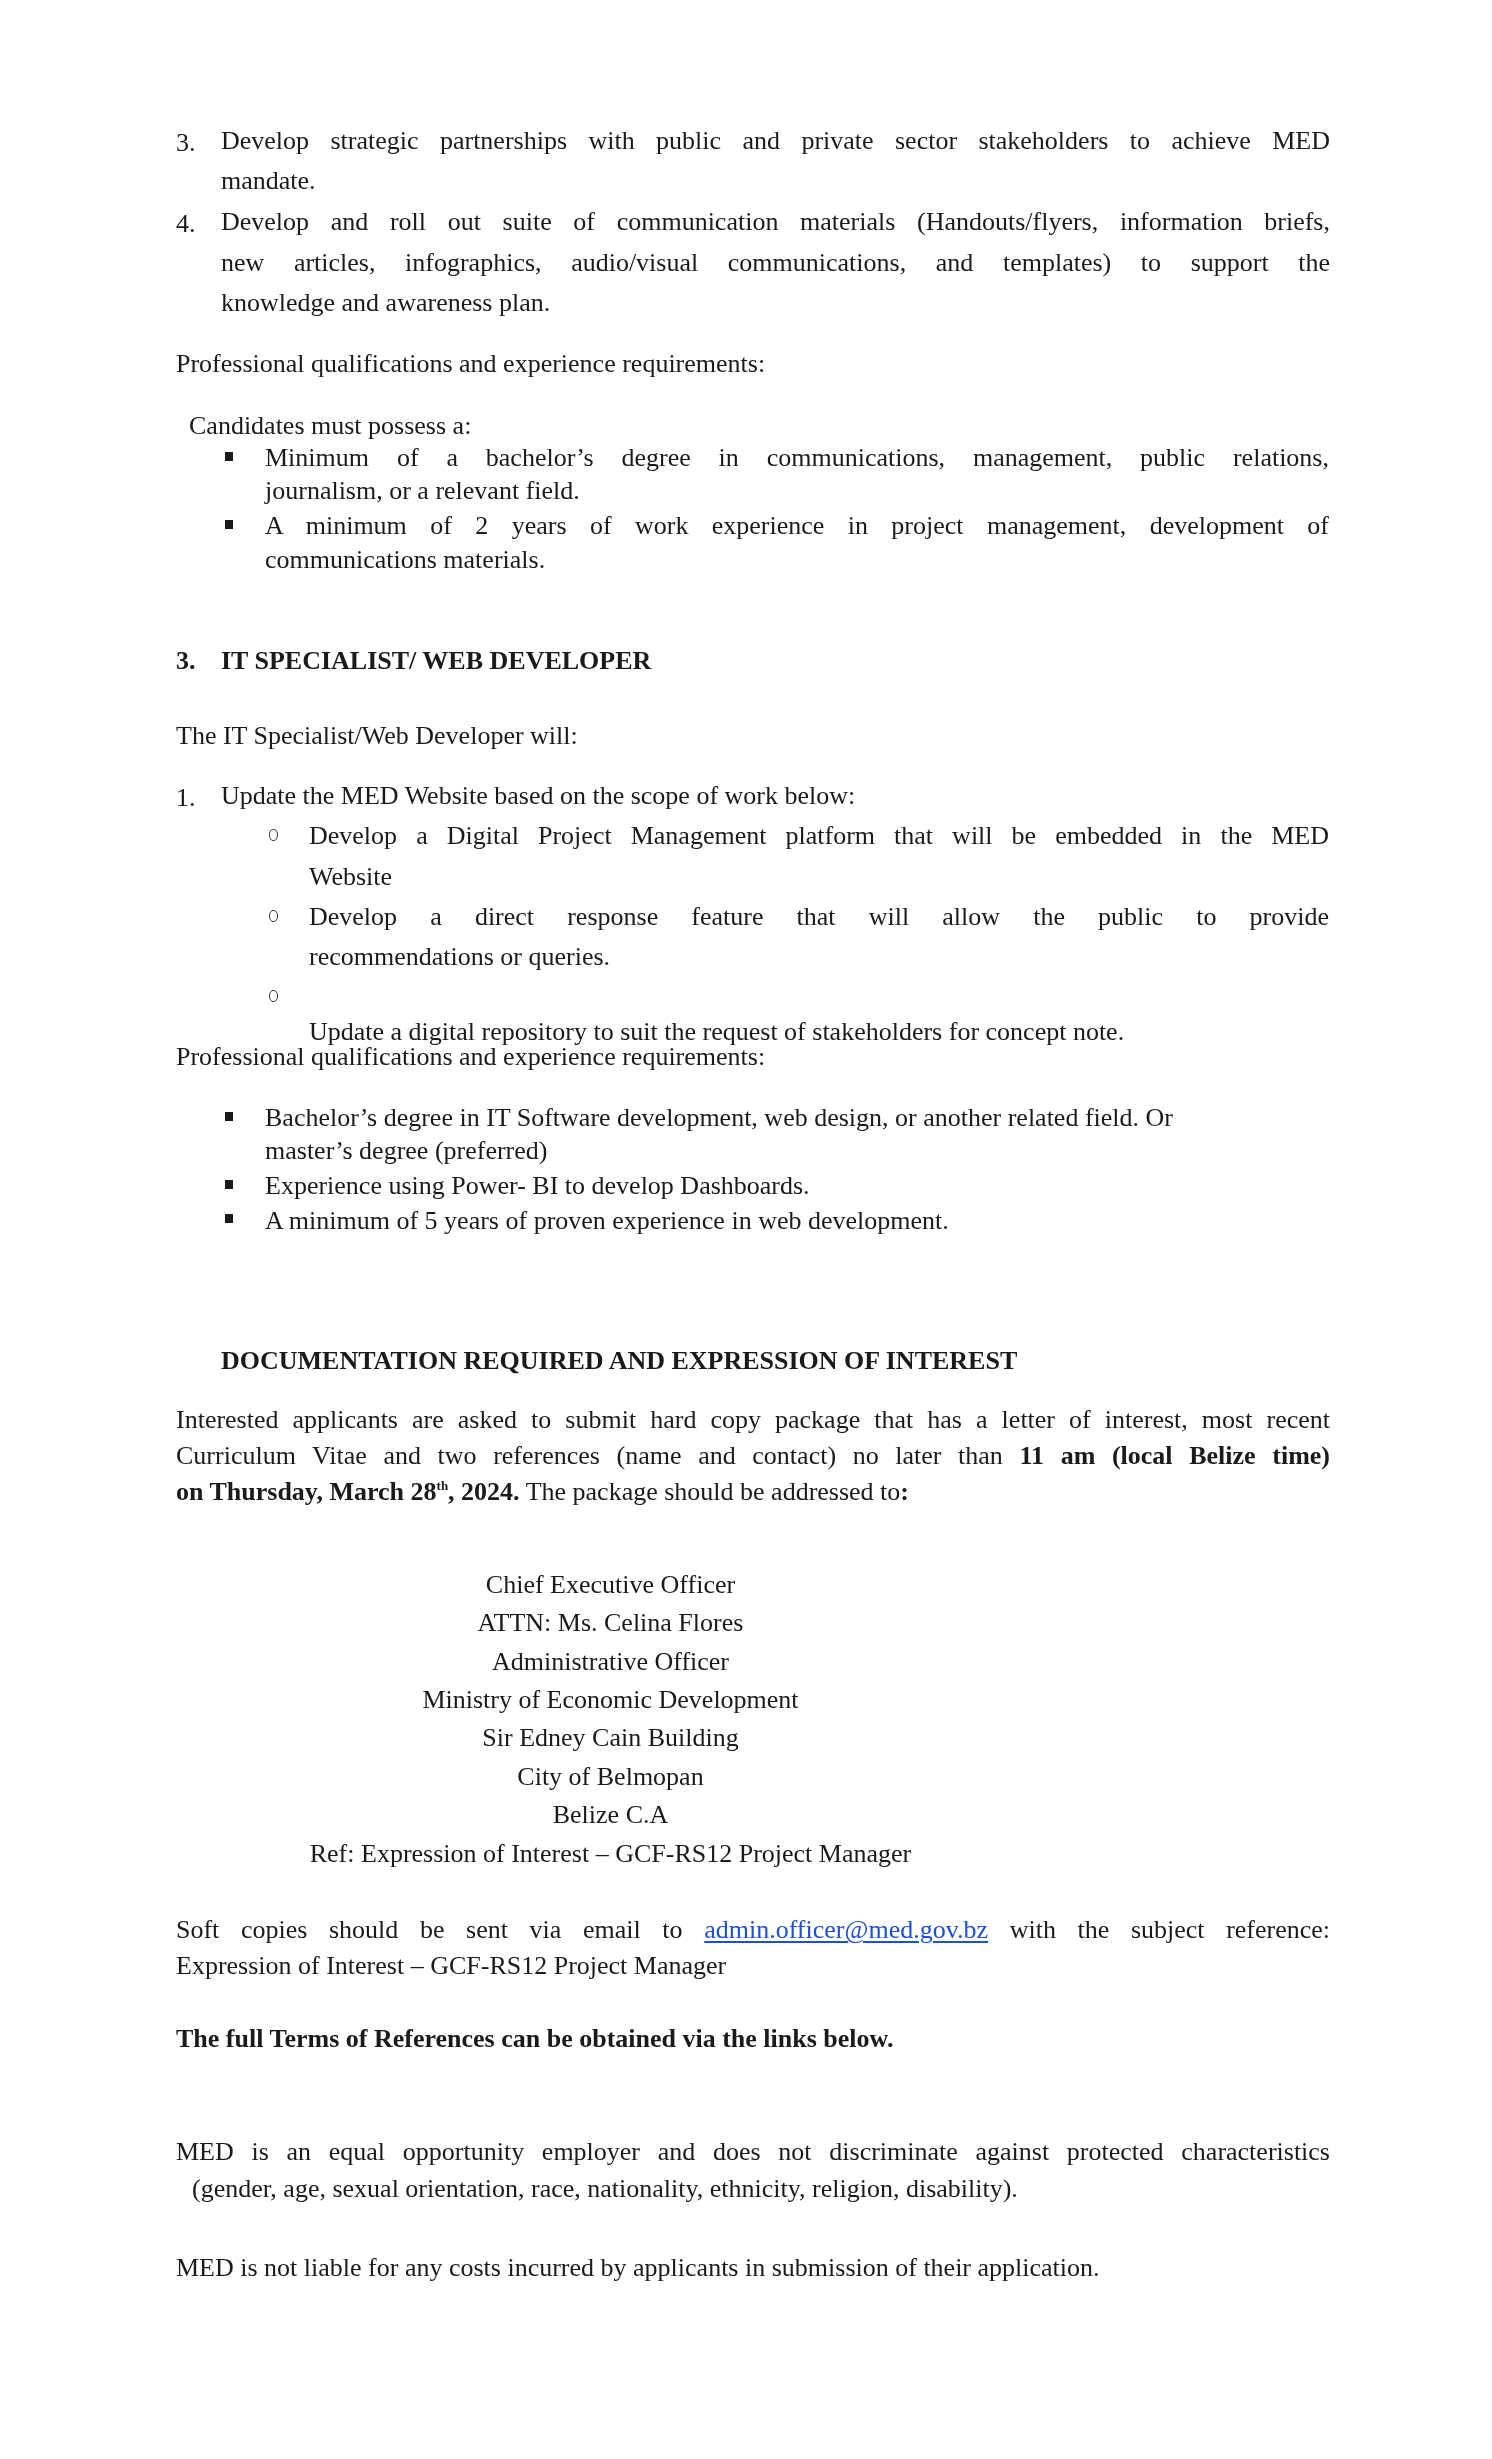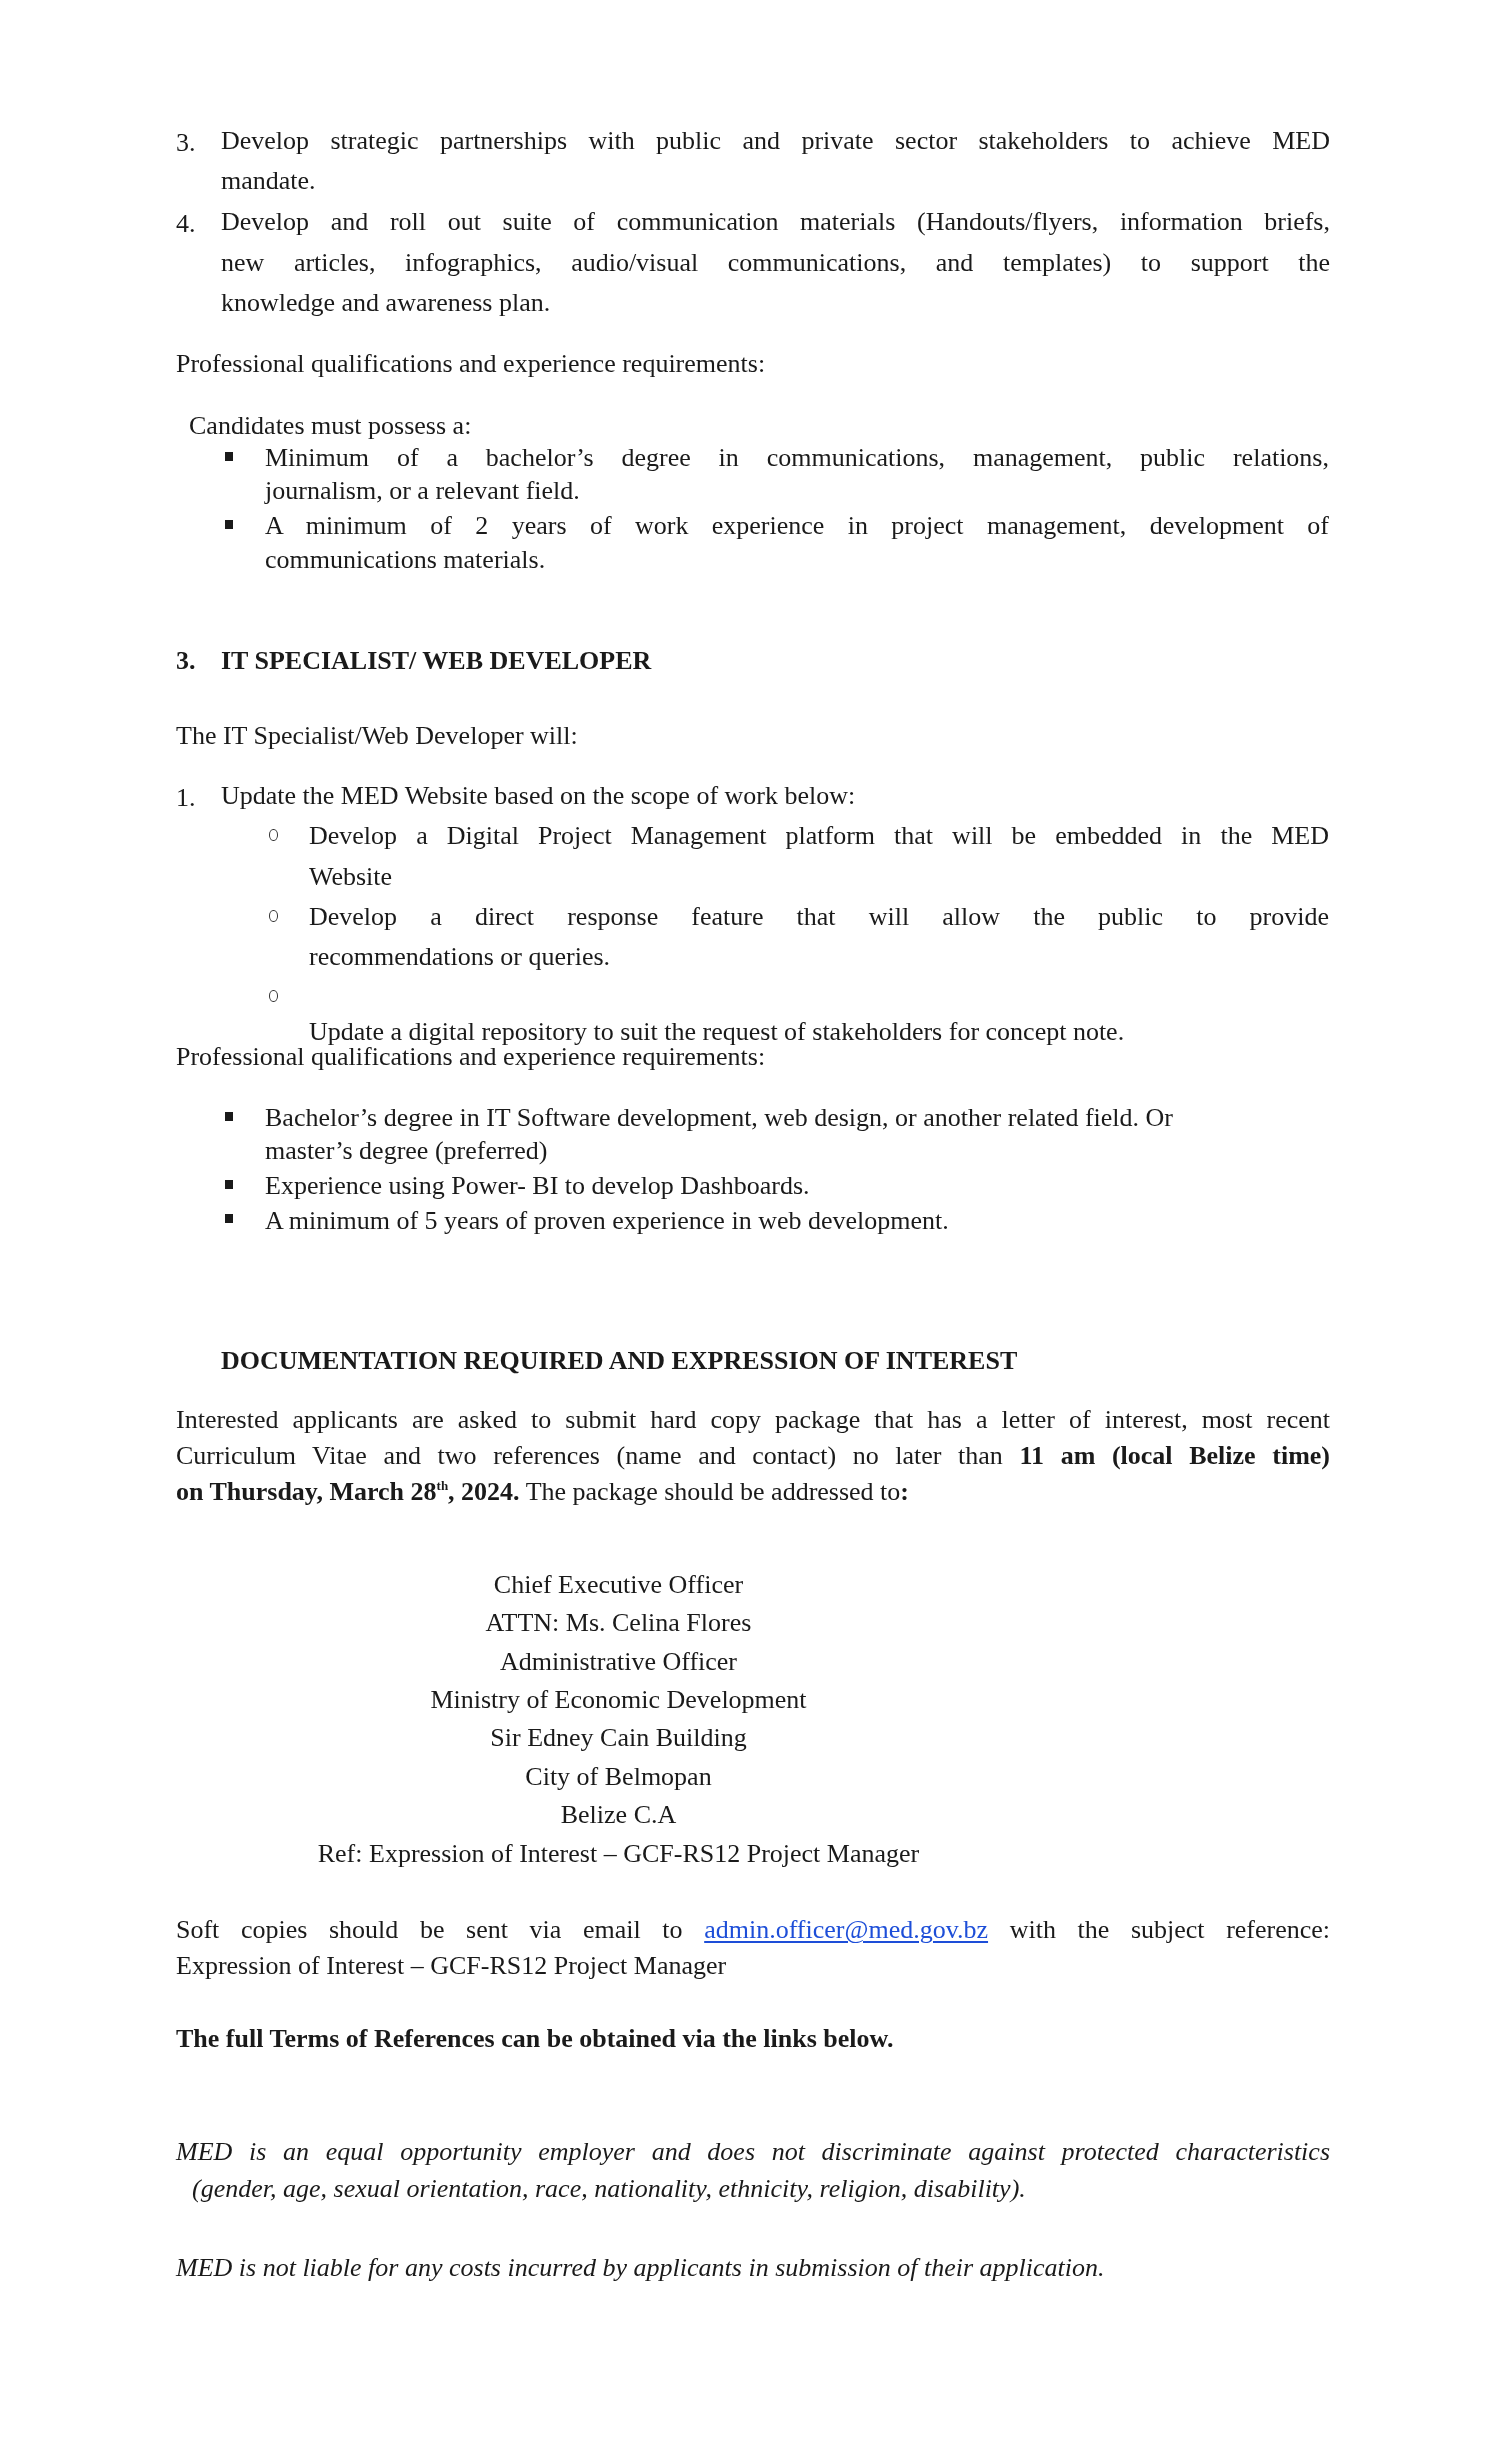--- a/index.html
+++ b/index.html
@@ -6,25 +6,25 @@
   body {
     width: 1493px; height: 2459px; position: relative; overflow: hidden;
     font-family: "Liberation Serif", "DejaVu Serif", serif;
     color: #1a1a1a;
     font-size: 26px;
   }
   .page { position: absolute; left: 0; top: 0; width: 1493px; height: 2459px; }
   .line { position: absolute; white-space: nowrap; line-height: 1; }
   .just { text-align: justify; text-align-last: justify; white-space: normal; }
   .bold { font-weight: bold; }
-  .ital { font-style: italic; }
+  .ital { }
   .num { position: absolute; }
   .sq-bullet { position: absolute; width: 7.7px; height: 8.6px; background: #1a1a1a; }
   .circ-bullet { position: absolute; width: 8.6px; height: 11.5px; border: 1.5px solid #333; border-radius: 50%; box-sizing: border-box; }
-  .center { position: absolute; left: 16px; width: 1205px; text-align: center; white-space: nowrap; line-height: 1; }
+  .center { position: absolute; left: 8px; width: 1205px; text-align: center; white-space: nowrap; line-height: 1; }
   a.email { color: #1d4ed8; text-decoration: underline; text-decoration-thickness: 1.9px; text-underline-offset: 2.9px; }
   sup { font-size: 13px; vertical-align: 9.6px; line-height: 0; }
 </style>
 </head>
 <body>
 
 <div class="page">
 
   <div>
     <div class="num" style="left:176px; top:128px;">3.</div>

